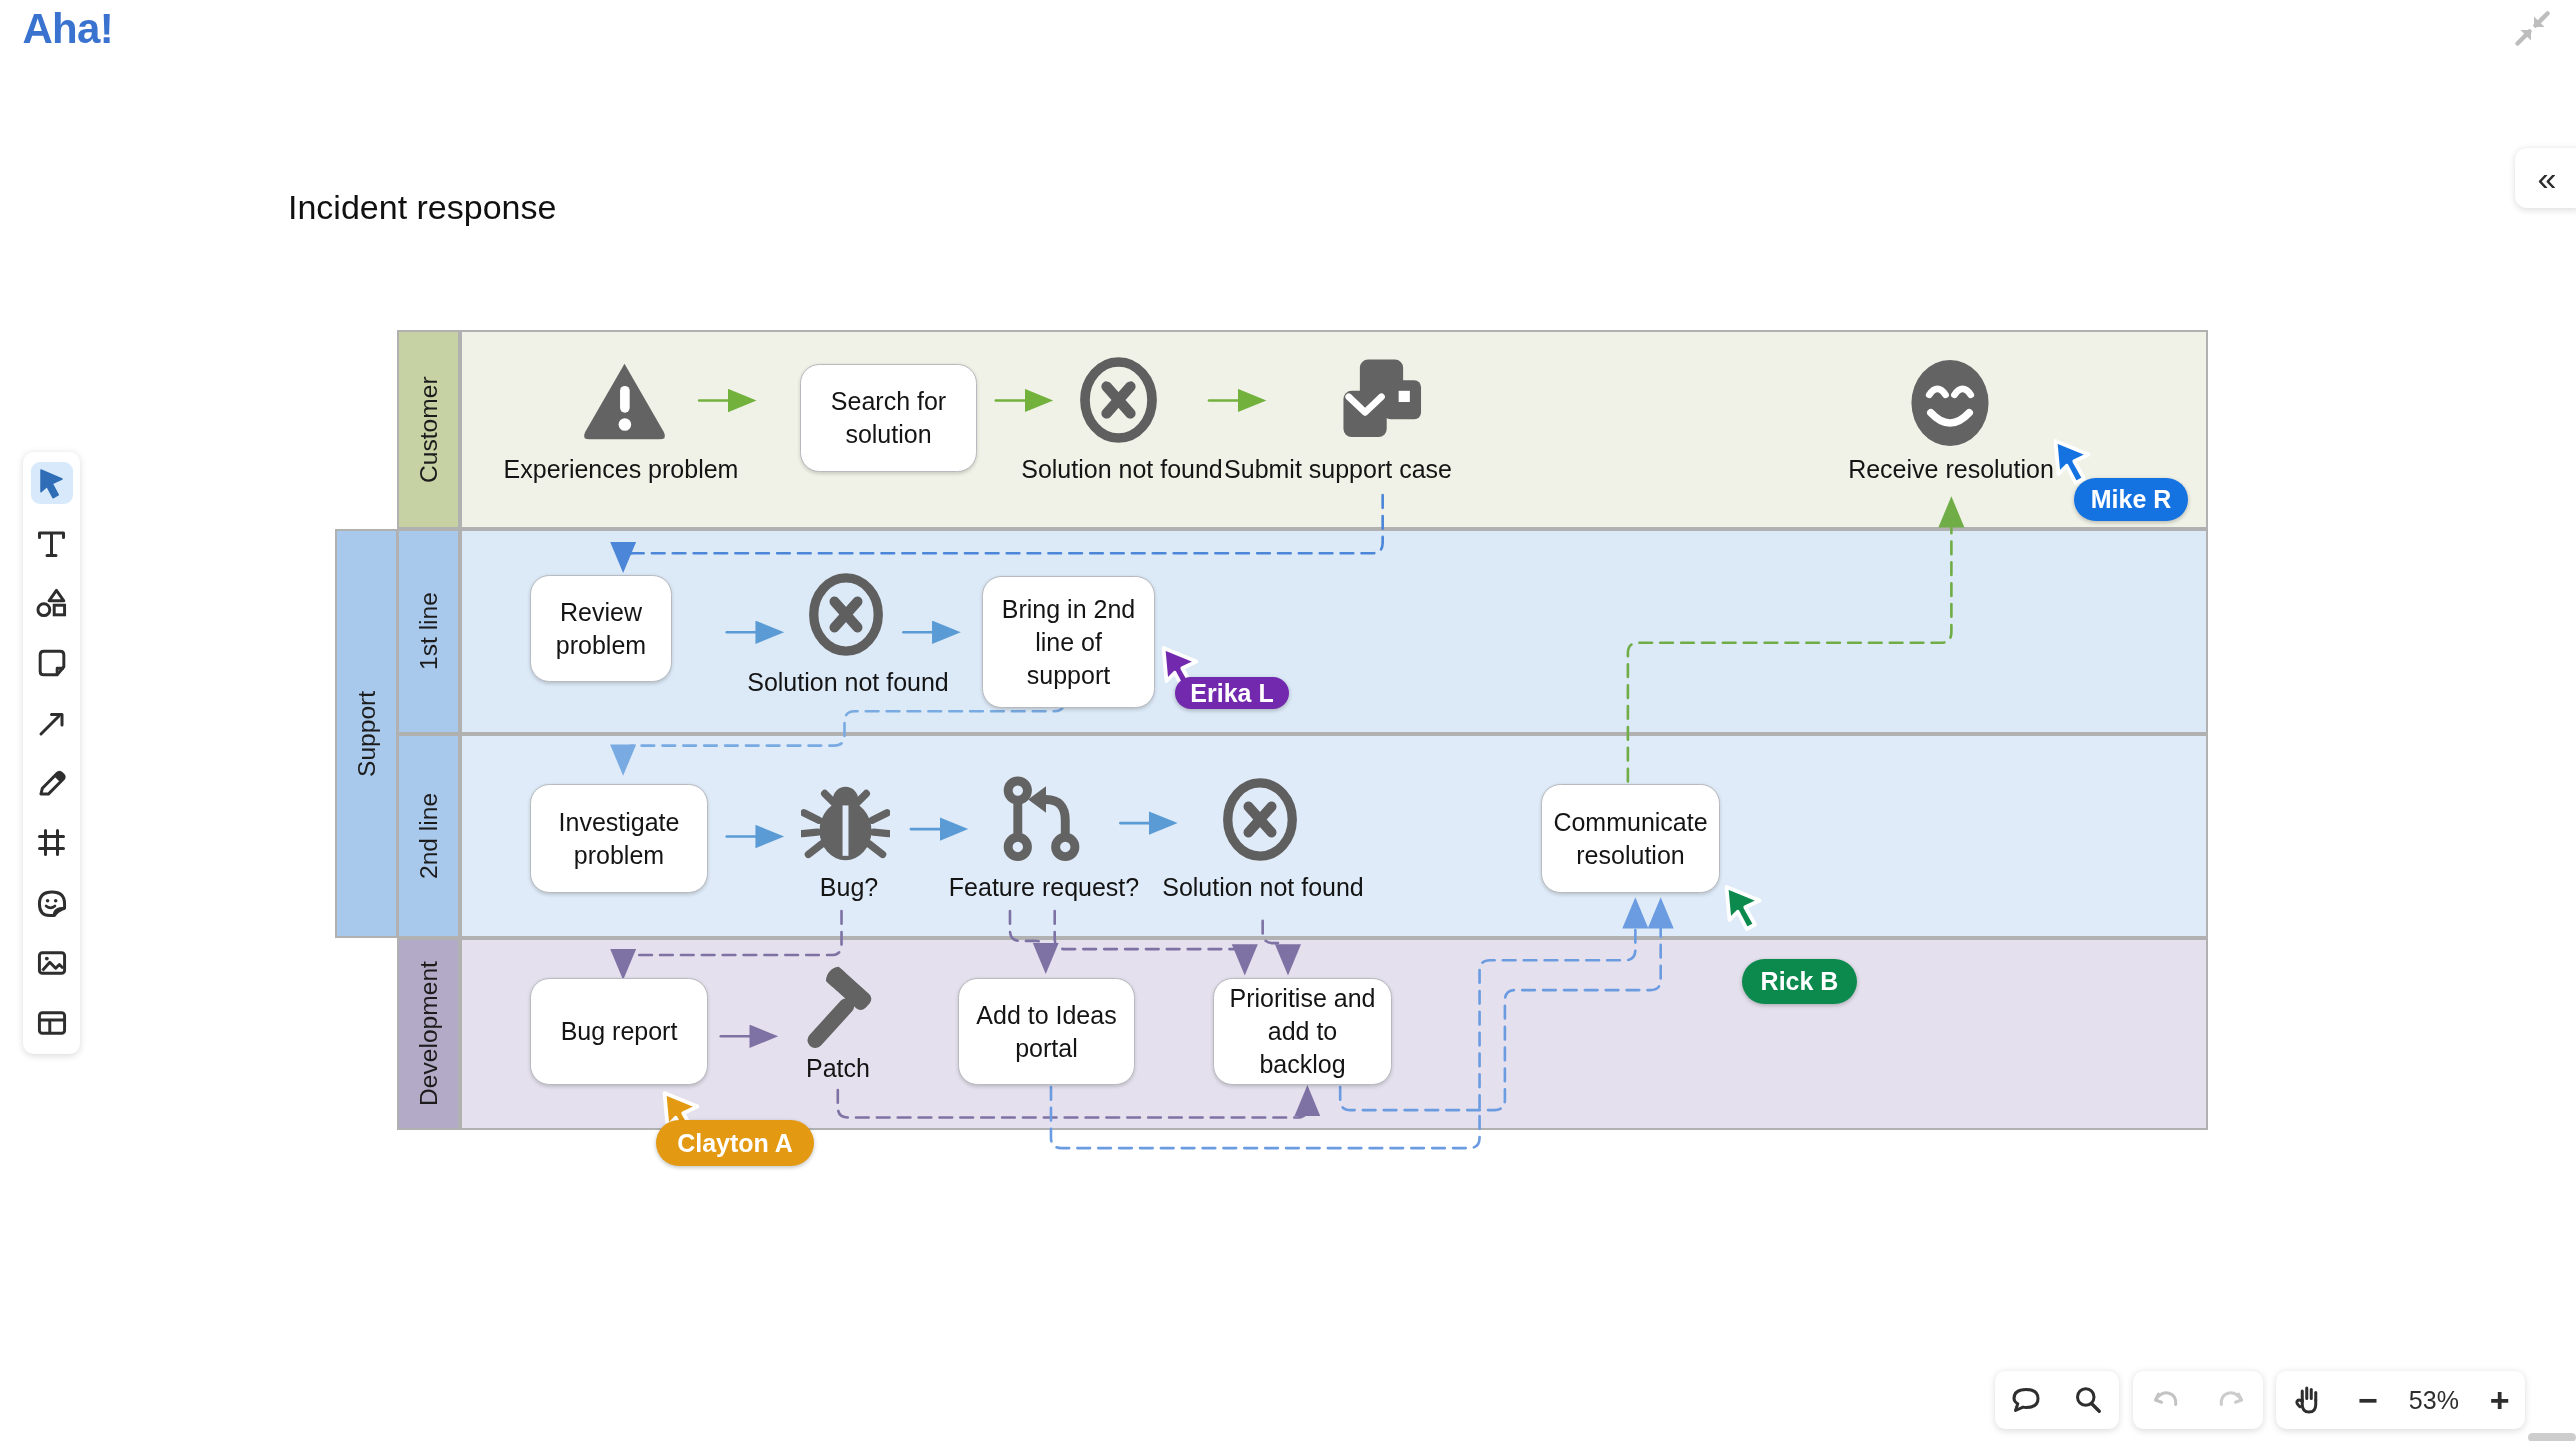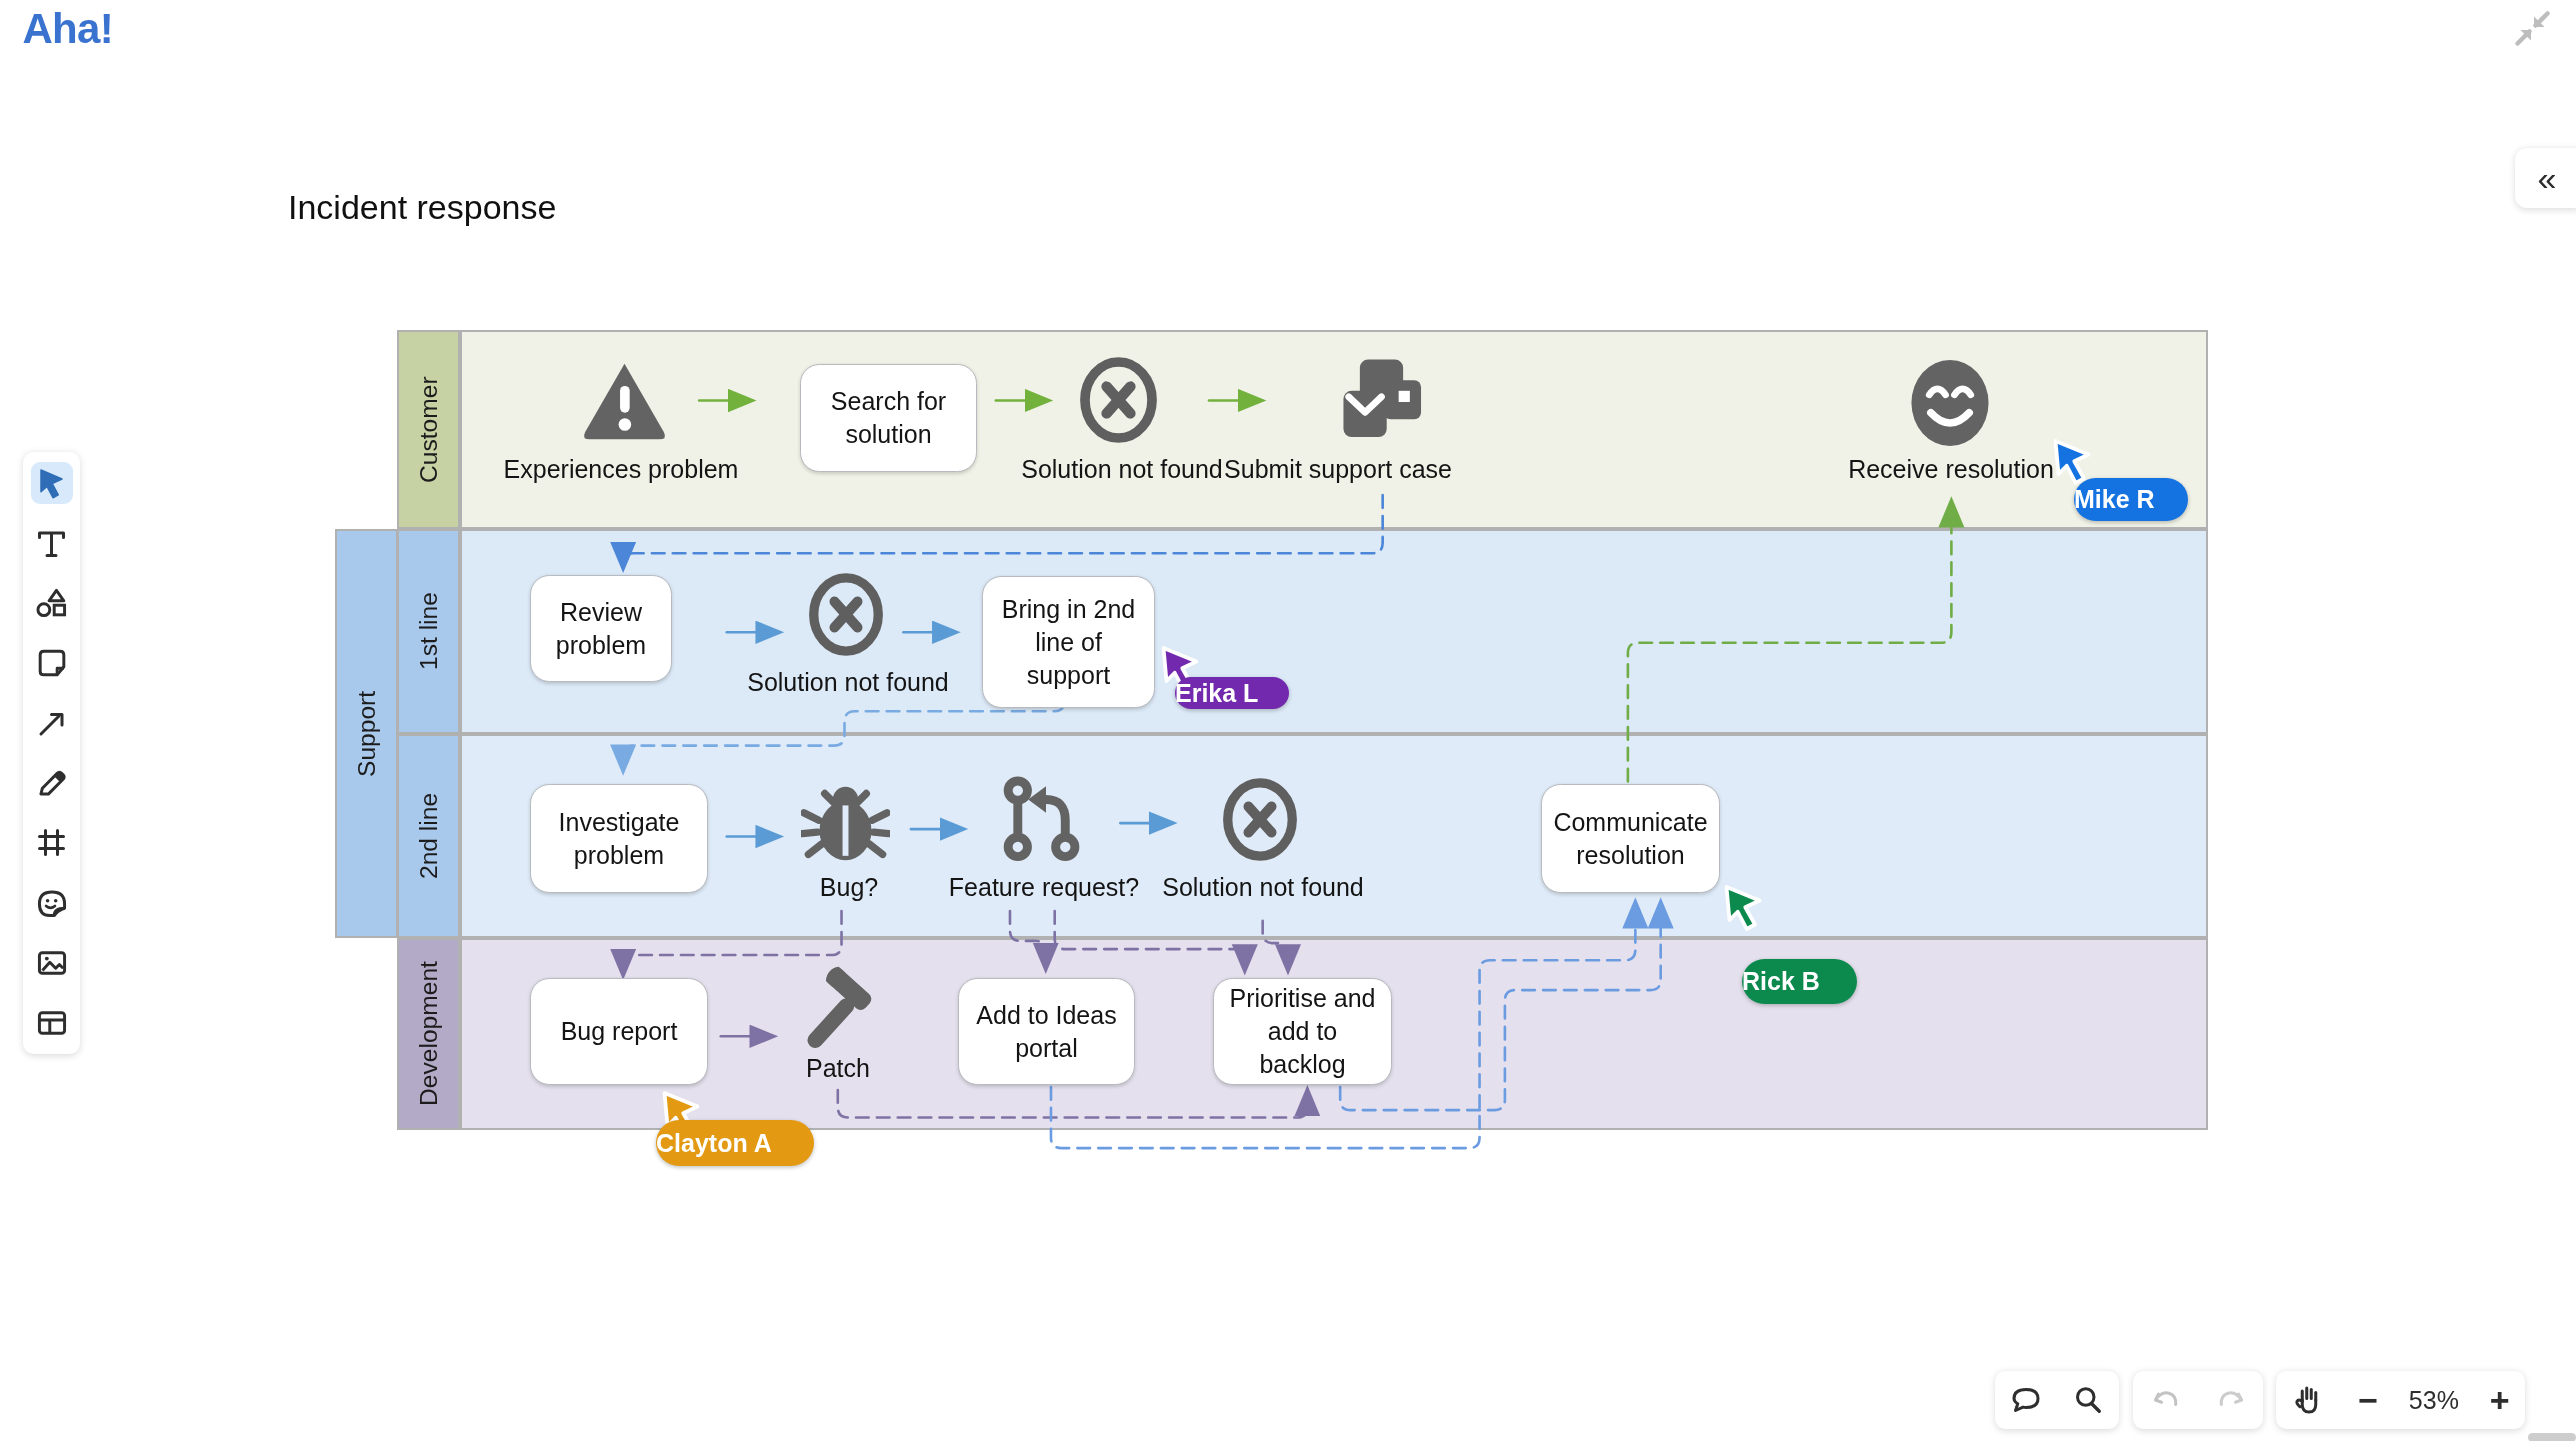--- a/index.html
+++ b/index.html
@@ -26,21 +26,21 @@
   .lane-cell{position:absolute;border:2.2px solid #b1b1b1;box-sizing:border-box;}
   .lane-label{display:flex;align-items:center;justify-content:center;
               writing-mode:vertical-rl;transform:rotate(180deg);
               font-size:24.6px;color:#1c1c1c;}
   
   .node-box{position:absolute;background:#fff;border:1.9px solid #b7babe;border-radius:19.4px;
             box-shadow:0 1.5px 3.7px rgba(0,0,0,.16);display:flex;align-items:center;justify-content:center;
             text-align:center;font-size:25px;line-height:1.32;color:#141414;padding:4.5px 10.4px;box-sizing:border-box;}
   .icon-label{position:absolute;transform:translateX(-50%);font-size:25px;color:#141414;white-space:nowrap;}
   
-  .pill{position:absolute;border-radius:745px;display:flex;align-items:center;
+  .pill{position:absolute;border-radius:745px;display:flex;align-items:center;justify-content:center;
         color:#fff;font-size:25px;font-weight:700;box-shadow:0 1.5px 4.5px rgba(0,0,0,.25);}
   svg{display:block;}
 </style>
 </head>
 <body>
 
 <div>
 
   <div class="lane-cell lane-label" style="left: 335px; top: 529px; width: 63px; height: 409px; background: rgb(169, 201, 236);">Support</div>
 

